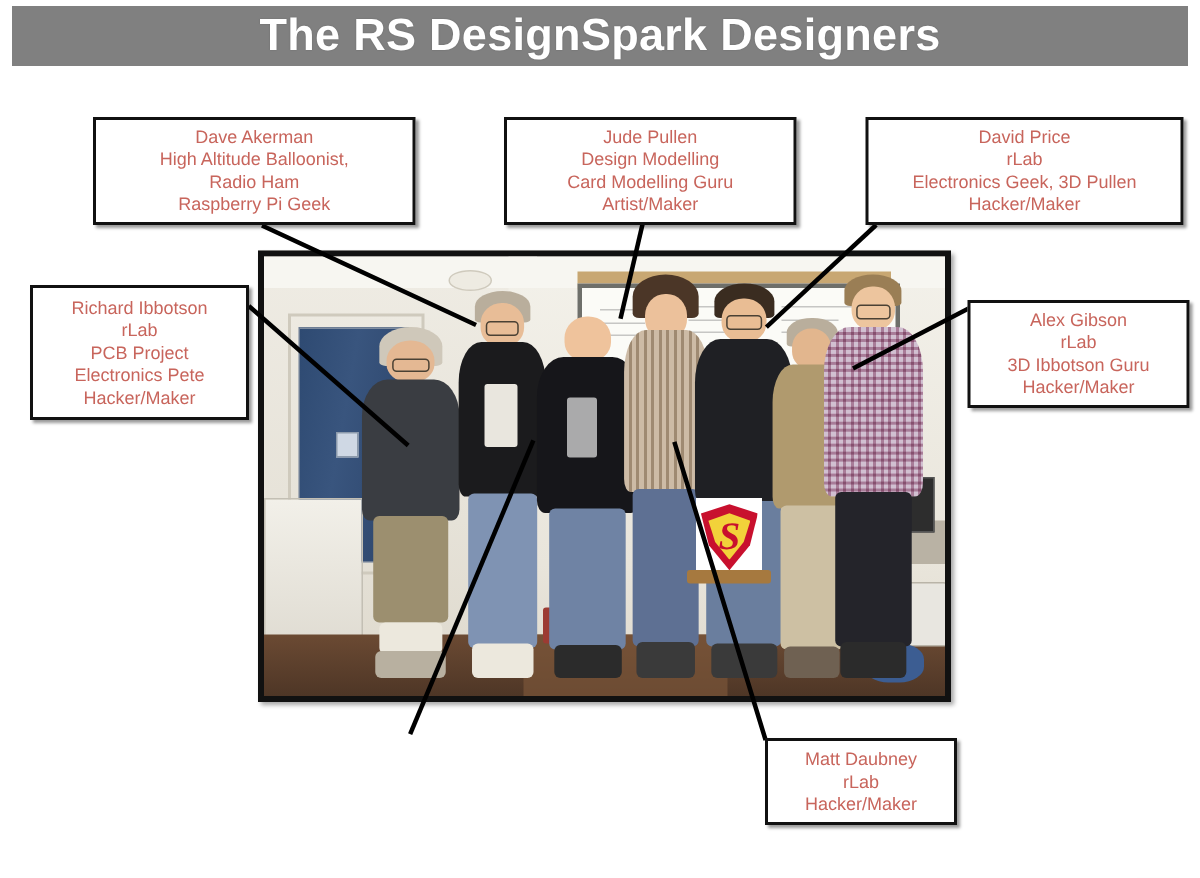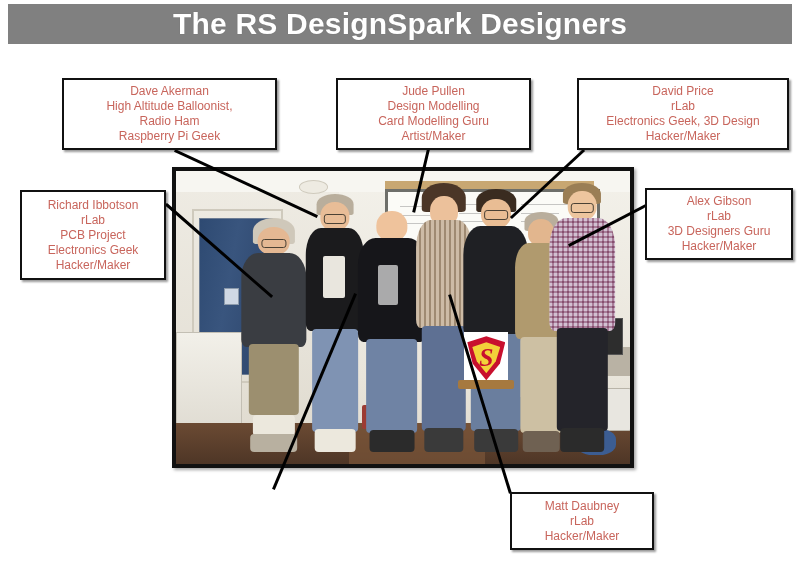--- a/index.html
+++ b/index.html
@@ -163,23 +163,23 @@
     font-weight: normal;
     white-space: nowrap;
     text-align: center;
   }
   .callout .line.name { }
 
   #box-dave    { left:62px;  top:78px;  width:215px; height:72px; }
   #box-jude    { left:336px; top:78px;  width:195px; height:72px; }
   #box-david   { left:577px; top:78px;  width:212px; height:72px; }
   #box-richard { left:20px;  top:190px; width:146px; height:90px; }
-  #box-alex    { left:645px; top:188px; width:148px; height:72px; }
+  #box-alex    { left:645px; top:200px; width:148px; height:72px; }
   #box-pete    { left:62px;  top:478px; width:212px; height:72px; }
-  #box-matt    { left:510px; top:492px; width:144px; height:58px; }
+  #box-matt    { left:510px; top:492px; width:128px; height:58px; }
 
   
   #rs-logo {
     position: absolute;
     left: 755px;
     top: 546px;
     width: 32px;
     height: 24px;
     background: #d4241c;
     border-radius: 3px;
@@ -338,36 +338,36 @@
   <div class="callout" id="box-jude">
     <div class="line name">Jude Pullen</div>
     <div class="line">Design Modelling</div>
     <div class="line">Card Modelling Guru</div>
     <div class="line">Artist/Maker</div>
   </div>
 
   <div class="callout" id="box-david">
     <div class="line name">David Price</div>
     <div class="line">rLab</div>
-    <div class="line">Electronics Geek, 3D Design</div>
+    <div class="line">Electronics Geek, 3D Pullen</div>
     <div class="line">Hacker/Maker</div>
   </div>
 
   <div class="callout" id="box-richard">
     <div class="line name">Richard Ibbotson</div>
     <div class="line">rLab</div>
     <div class="line">PCB Project</div>
-    <div class="line">Electronics Geek</div>
+    <div class="line">Electronics Pete</div>
     <div class="line">Hacker/Maker</div>
   </div>
 
   <div class="callout" id="box-alex">
     <div class="line name">Alex Gibson</div>
     <div class="line">rLab</div>
-    <div class="line">3D Designers Guru</div>
+    <div class="line">3D Ibbotson Guru</div>
     <div class="line">Hacker/Maker</div>
   </div>
 
 
   <div class="callout" id="box-matt">
     <div class="line name">Matt Daubney</div>
     <div class="line">rLab</div>
     <div class="line">Hacker/Maker</div>
   </div>
 

